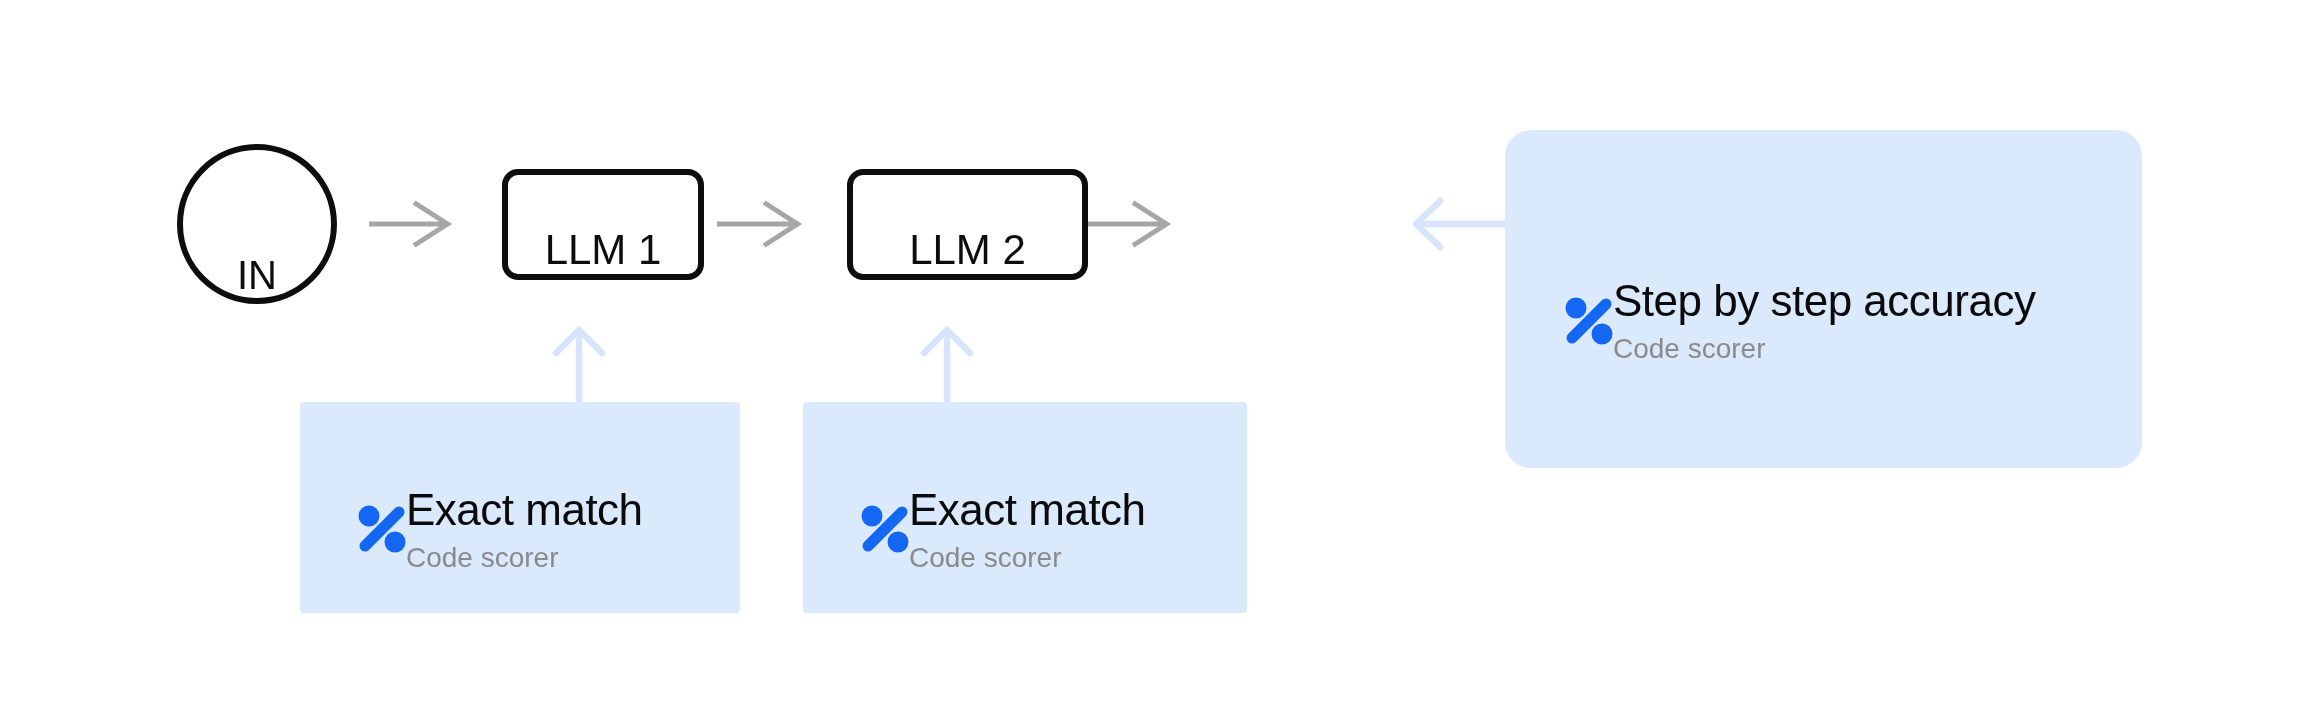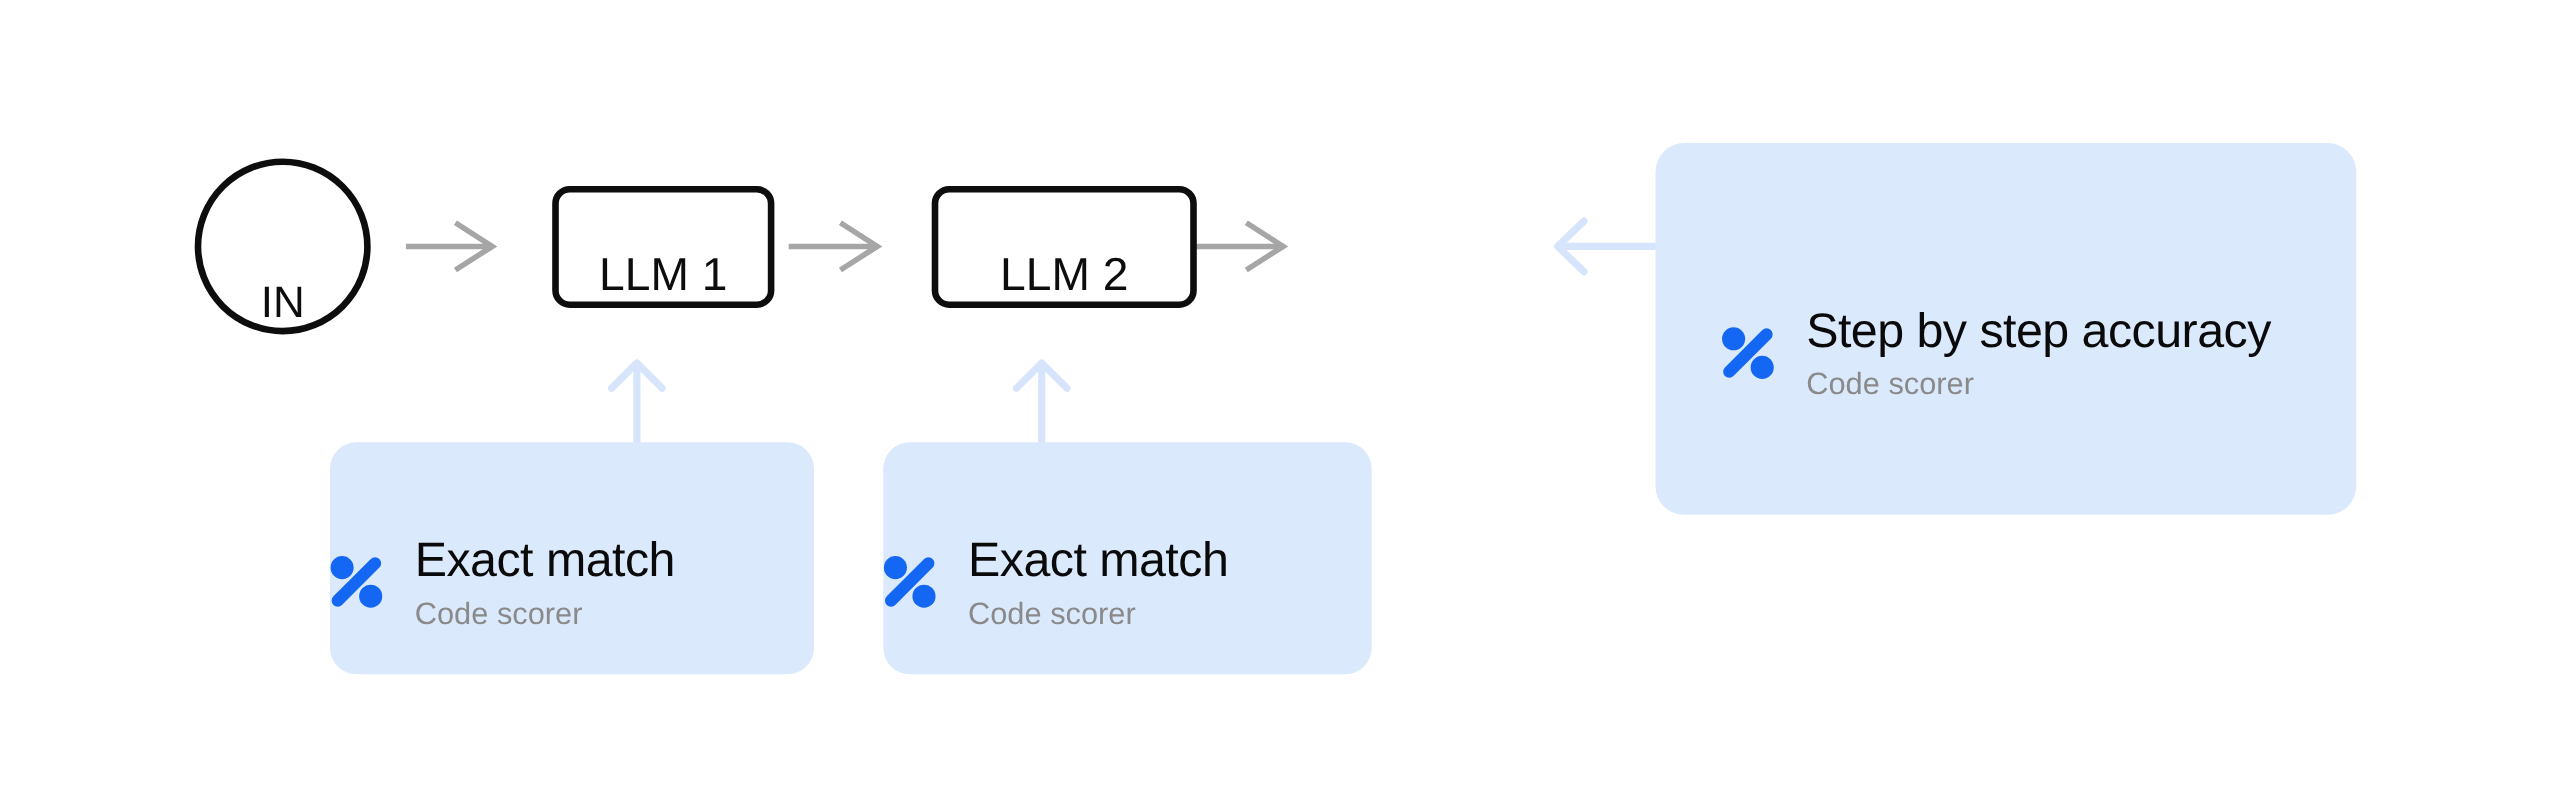--- a/index.html
+++ b/index.html
@@ -30,26 +30,26 @@
   .node{position:absolute;display:flex;align-items:flex-end;justify-content:center;
         border:6px solid var(--node-stroke);color:var(--node-label);background:#fff;}
   .node-circle{width:160px;height:160px;border-radius:50%;font-size:40px;}
   .node-box{width:202px;height:111px;border-radius:16px;font-size:42px;}
   #node-in{left:177px;top:144px;}
   #node-llm1{left:478px;top:169px;margin-left:24px;}
   #node-llm2{left:847px;top:169px;width:241px;}
   #node-out{left:1213px;top:145px;}
 
   
-  .card{position:absolute;background:var(--card-bg);border-radius:24px;
-        display:flex;flex-direction:column;justify-content:center;gap:44px;}
+  .card{position:absolute;background:var(--card-bg);border-radius:4px;
+        display:flex;flex-direction:column;justify-content:center;gap:44px;padding-left:58px;}
   #card-llm1{left:300px;top:402px;width:440px;height:211px;}
   #card-llm2{left:803px;top:402px;width:444px;height:211px;}
   #card-out{left:1505px;top:130px;width:637px;height:338px;padding-left:60px;border-radius:26px;}
-  .scorer-row{display:flex;align-items:center;gap:29px;margin-top:44px;}
+  .scorer-row{display:flex;align-items:center;margin-top:44px;}
   .scorer-icon{width:48px;height:48px;flex:0 0 48px;display:block;}
   .scorer-icon .ic-fill{fill:var(--scorer-icon);}
   .scorer-icon .ic-stroke{stroke:var(--scorer-icon);stroke-width:11;stroke-linecap:round;fill:none;}
   .scorer-name{font-size:44px;font-weight:500;color:var(--scorer-name);line-height:1.12;letter-spacing:-0.5px;}
   .scorer-type{font-size:28px;font-weight:400;color:var(--scorer-type);line-height:1.2;margin-top:7px;}
 </style>
 </head>
 <body>
 
 <div class="canvas">

